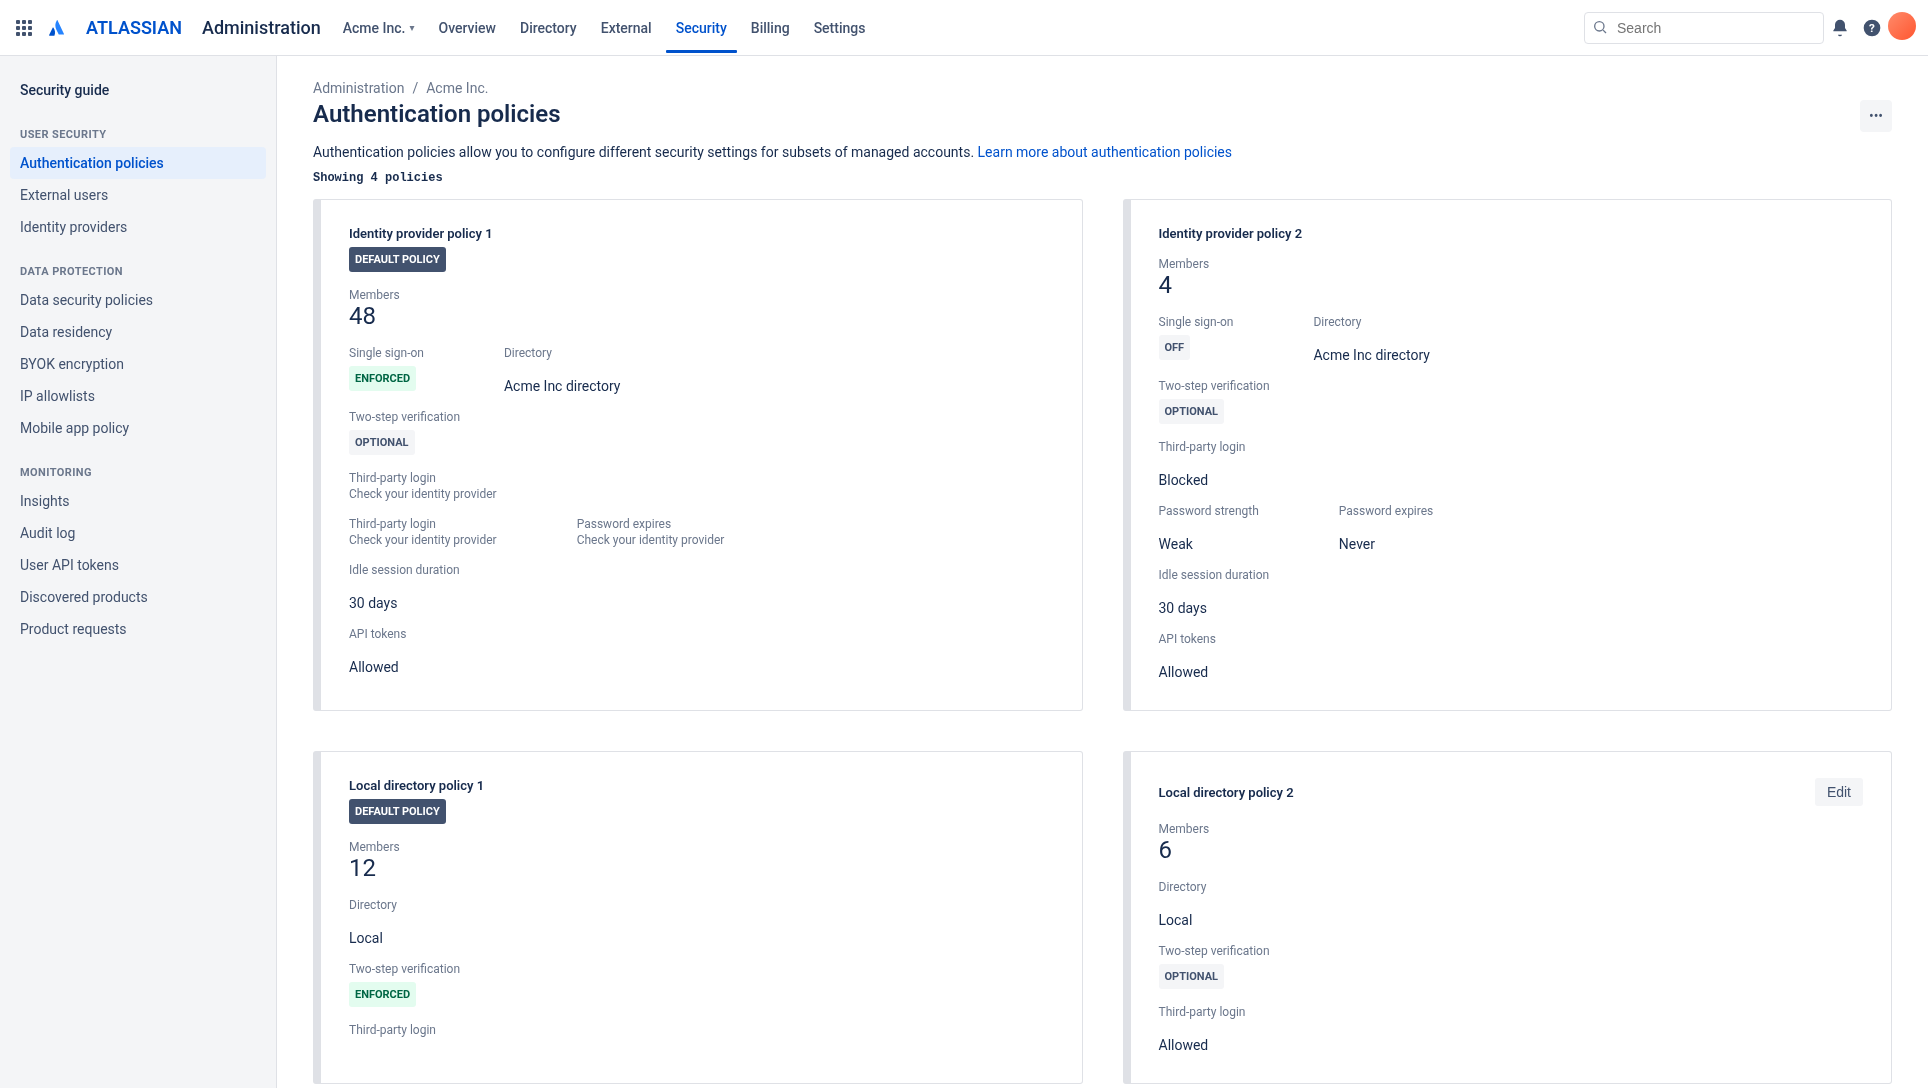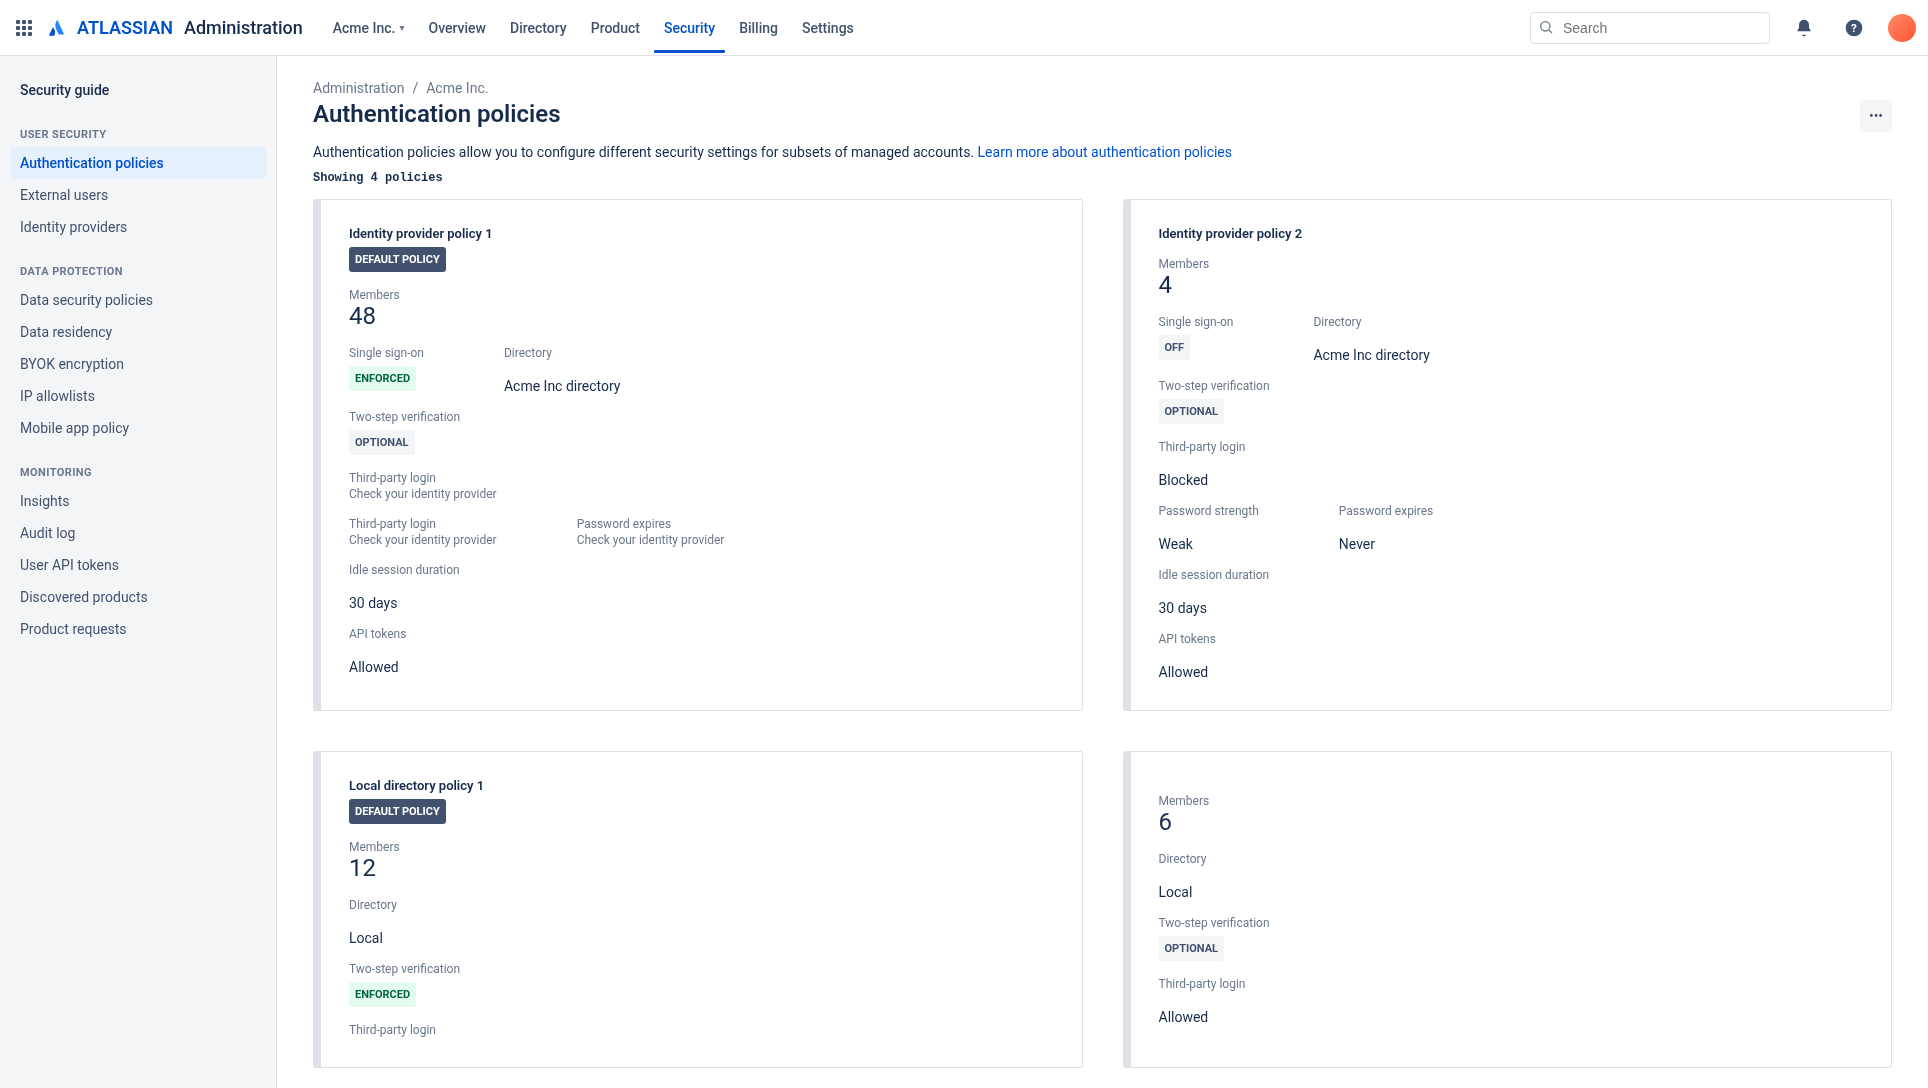--- a/index.html
+++ b/index.html
@@ -1,29 +1,29 @@
 <!DOCTYPE html>
 <html><head>
 <meta charset="utf-8">
 <style>
 * { box-sizing: border-box; margin: 0; padding: 0; }
 body { font-family: -apple-system, BlinkMacSystemFont, "Segoe UI", Roboto, sans-serif; background: #fff; color: #172B4D; font-size: 14px; }
 .topbar { height: 56px; border-bottom: 1px solid #DFE1E6; display: flex; align-items: center; padding: 0 12px; gap: 8px; }
 .app-switcher { width: 24px; height: 24px; display: flex; align-items: center; justify-content: center; cursor: pointer; }
 .dots-grid { display: grid; grid-template-columns: repeat(3,4px); grid-template-rows: repeat(3,4px); gap: 2px; }
 .dots-grid span { width:4px; height:4px; background:#42526E; border-radius:1px; }
-.brand { display:flex; align-items:center; gap:11px; margin-left:4px; margin-right:12px; }
+.brand { display:flex; align-items:center; gap:20px; margin-left:4px; margin-right:4px; }
 .brand-logo { color:#0052CC; font-weight:700; display:flex; align-items:center; gap:4px; }
 .brand-text { font-size:18px; font-weight:600; }
 .brand-admin { font-size:18px; font-weight:500; color:#172B4D; }
 .topnav { display:flex; align-items:center; gap:4px; }
 .topnav-item { padding: 16px 10px; color:#42526E; cursor:pointer; font-weight:500; position:relative; display:flex; align-items:center; gap:4px; }
 .topnav-item.active { color:#0052CC; }
 .topnav-item.active::after { content:""; position:absolute; left:0; right:0; bottom:-1px; height:3px; background:#0052CC; border-radius:1px; }
-.topbar-right { margin-left:auto; display:flex; align-items:center; gap:18px;padding-left:8px; }
+.topbar-right { margin-left:auto; display:flex; gap:0;padding-left:8px; }
 .search-box { position:relative; width:240px; }
 .search-box input { width:100%; height:32px; border:1px solid #DFE1E6; border-radius:4px; padding:0 10px 0 32px; font-size:14px; color:#172B4D; }
 .search-box .sicon { position:absolute; left:8px; top:7px; color:#6B778C; }
 .icon-btn { width:32px; height:32px; display:flex; align-items:center; justify-content:center; cursor:pointer; color:#42526E; border-radius:50%; }
 .avatar { width:28px; height:28px; border-radius:50%; background: linear-gradient(135deg,#FF8B6B,#FF5630); }
 .layout { display:flex; min-height: calc(100vh - 56px); }
 .sidebar { width:277px; background:#F4F5F7; border-right:1px solid #DFE1E6; padding:18px 10px; }
 .side-top { padding:8px 10px; color:#172B4D; font-weight:500; margin-bottom:14px; cursor:pointer; }
 .side-group-label { font-size:11px; font-weight:700; color:#6B778C; letter-spacing:0.4px; padding:8px 10px 6px; }
 .side-item { padding:8px 10px; color:#42526E; cursor:pointer; border-radius:4px; }
@@ -84,21 +84,21 @@
     <span class="brand-text" style="color:#0052CC;">ATLASSIAN</span>
     <span class="brand-admin">Administration</span>
   </div>
   <div class="topnav">
     <div class="topnav-item">
       <span>Acme Inc.</span>
       <span class="chev">▾</span>
     </div>
     <div class="topnav-item">Overview</div>
     <div class="topnav-item">Directory</div>
-    <div class="topnav-item">Product</div>
+    <div class="topnav-item">External</div>
     <div class="topnav-item active">Security</div>
     <div class="topnav-item">Billing</div>
     <div class="topnav-item">Settings</div>
   </div>
   <div class="topbar-right">
     <div class="search-box">
       <span class="sicon">
         <svg width="16" height="16" viewBox="0 0 24 24" fill="none" stroke="currentColor" stroke-width="2">
             <circle cx="11" cy="11" r="7"></circle>
             <line x1="21" y1="21" x2="16.65" y2="16.65"></line>
@@ -242,20 +242,24 @@
         <div class="field-label">Members</div>
         <div class="field-big">12</div>
         <div class="field-label">Directory</div>
         <div class="field-value">Local</div>
         <div class="field-label">Two-step verification</div>
         <span class="badge badge-enforced">ENFORCED</span>
         <div class="field-label">Third-party login</div>
       </div>
 
       <div class="card">
+        <div class="card-head">
+          <div class="card-title">Local directory policy 2</div>
+          <button class="edit-btn">Edit</button>
+        </div>
         <div class="field-label">Members</div>
         <div class="field-big">6</div>
         <div class="field-label">Directory</div>
         <div class="field-value">Local</div>
         <div class="field-label">Two-step verification</div>
         <span class="badge badge-optional">OPTIONAL</span>
         <div class="field-label">Third-party login</div>
         <div class="field-value">Allowed</div>
       </div>
     </div>

